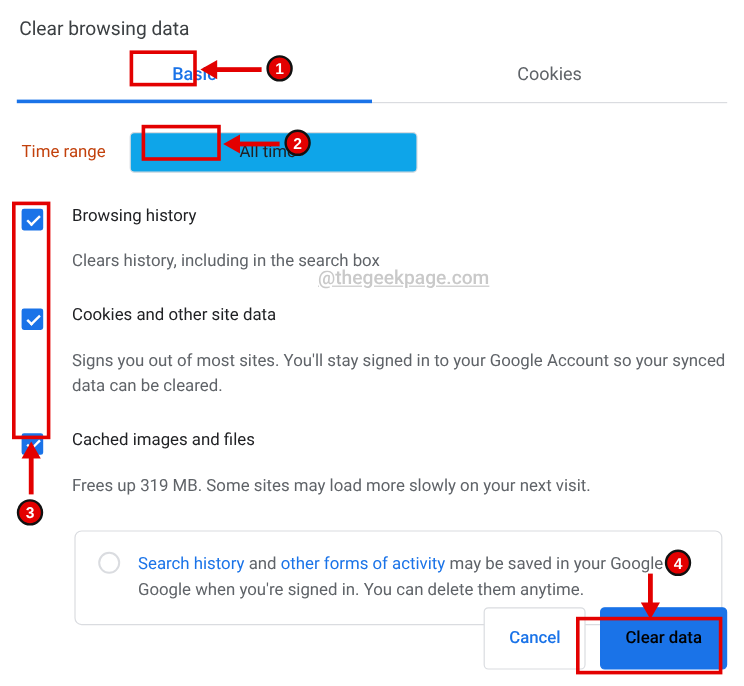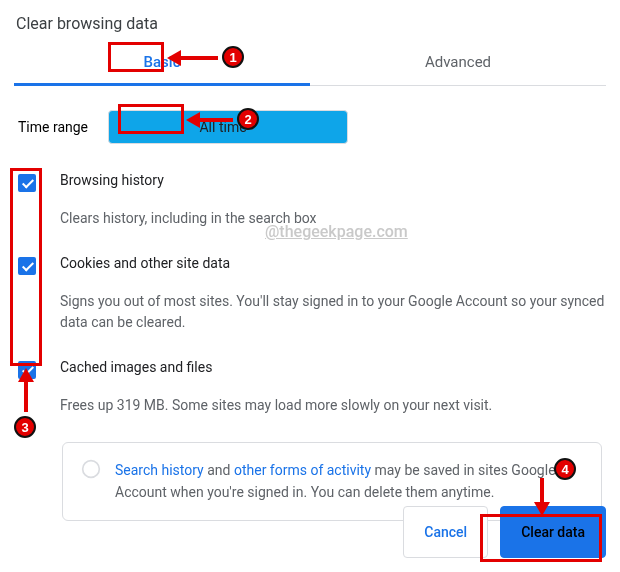--- a/index.html
+++ b/index.html
@@ -36,21 +36,21 @@
     font-weight: 500;
     border-bottom: 3px solid #1a73e8;
   }
   .time-row {
     display: flex;
     align-items: center;
     margin: 24px 0 28px 4px;
     gap: 20px;
   }
   .time-label {
-    color: #000000;
+    color: #c2410c;
     font-size: 14px;
   }
   .select-box {
     display: flex;
     align-items: center;
     justify-content: center;
     border: 1px solid #dadce0;
     border-radius: 4px;
     height: 34px;
     width: 240px;
@@ -217,21 +217,21 @@
 </head>
 <body>
 
 <div class="title">Clear browsing data</div>
 
 <div class="tabs">
   <div class="tab active">
     <span>Basic</span>
   </div>
   <div class="tab">
-    <span>Advanced</span>
+    <span>Cookies</span>
   </div>
 </div>
 
 <div class="time-row">
   <span class="time-label">Time range</span>
   <div class="select-box">
     <span class="val">All time</span>
     <span class="arrow-down"></span>
   </div>
 </div>
@@ -258,21 +258,21 @@
       <div class="opt-desc">Frees up 319 MB. Some sites may load more slowly on your next visit.</div>
     </div>
   </div>
 </div>
 
 <div class="info-box">
   <svg class="info-icon" viewBox="0 0 24 24">
       <circle cx="12" cy="12" r="10" fill="none" stroke="#dadce0" stroke-width="2"></circle>
     </svg>
   <div>
-    <span class="lnk">Search history</span><span> and </span><span class="lnk">other forms of activity</span><span> may be saved in sites Google Account when you're signed in. You can delete them anytime.</span>
+    <span class="lnk">Search history</span><span> and </span><span class="lnk">other forms of activity</span><span> may be saved in your Google Google when you're signed in. You can delete them anytime.</span>
   </div>
 </div>
 
 <div class="footer">
   <div class="btn btn-secondary">
     <span>Cancel</span>
   </div>
   <div class="btn btn-primary">
     <span>Clear data</span>
   </div>

